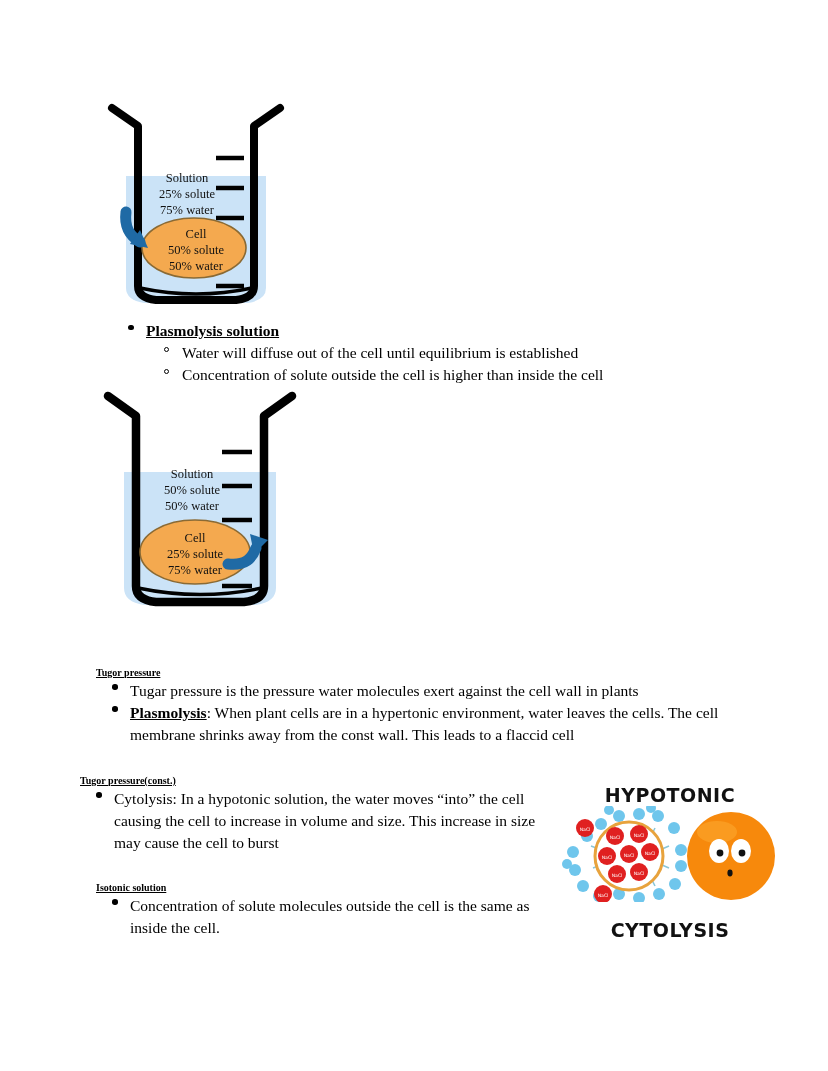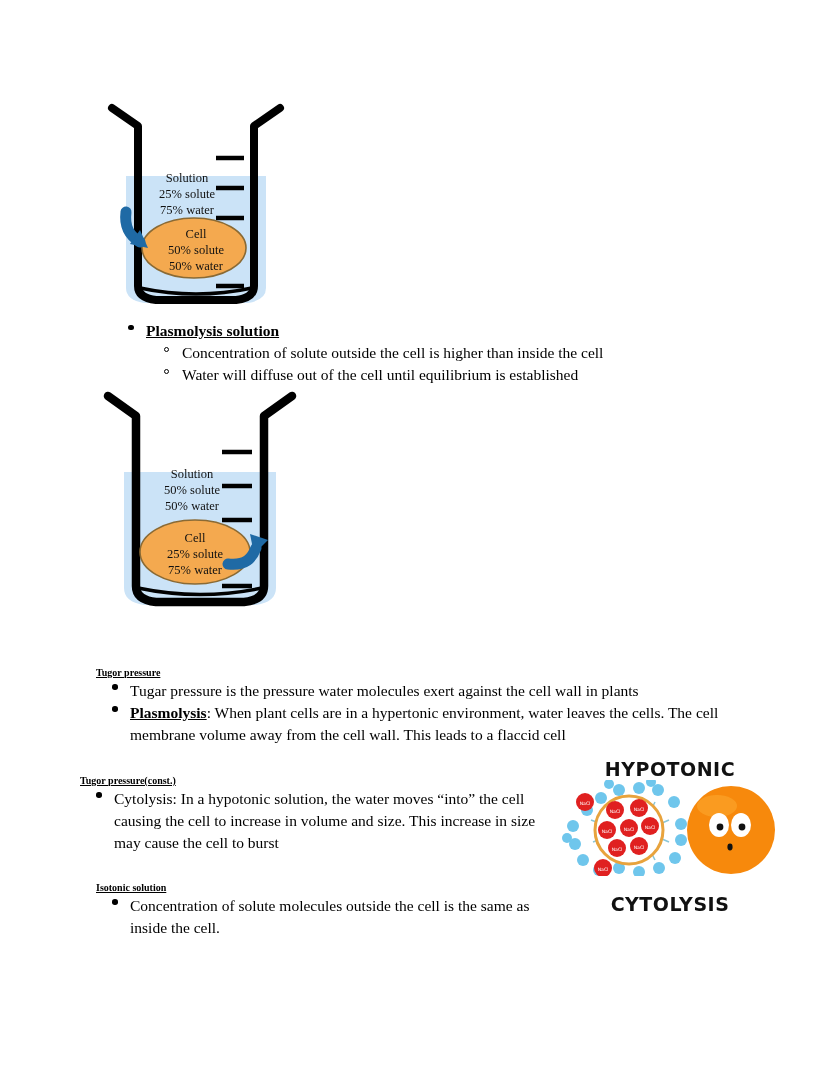--- a/index.html
+++ b/index.html
@@ -111,25 +111,25 @@
     </svg>
   </div>
 
   <div class="block" style="left:112px;top:320px;width:640px;">
     <div class="l1">
       <span class="dot"></span>
       <span class="u">Plasmolysis solution</span>
     </div>
     <div class="l2">
       <span class="ring"></span>
-      <span>Concentration of solute outside the cell is higher than inside the cell</span>
+      <span>Water will diffuse out of the cell until equilibrium is established</span>
     </div>
     <div class="l2">
       <span class="ring"></span>
-      <span>Water will diffuse out of the cell until equilibrium is established</span>
+      <span>Concentration of solute outside the cell is higher than inside the cell</span>
     </div>
   </div>
 
   <div class="beaker-fig" style="left:100px;top:388px;">
     <svg class="beaker-svg" width="215" height="226" viewBox="0 0 215 226">
       <defs>
         <clipPath id="bk2clip">
           <path d="M24,24 L24,200 Q24,214 44,217 L156,217 Q176,214 176,200 L176,24 Z"></path>
         </clipPath>
       </defs>
@@ -161,41 +161,41 @@
   </div>
 
   <div class="block" style="left:96px;top:666px;width:655px;">
     <div class="heading">Tugor pressure</div>
     <div class="l1">
       <span class="dot"></span>
       <span>Tugar pressure is the pressure water molecules exert against the cell wall in plants</span>
     </div>
     <div class="l1">
       <span class="dot"></span>
-      <span class="u">Plasmolysis</span><span>: When plant cells are in a hypertonic environment, water leaves the cells. The cell membrane volume away from the cell wall. This leads to a flaccid cell</span>
+      <span class="u">Plasmolysis</span><span>: When plant cells are in a hypertonic environment, water leaves the cells. The cell membrane shrinks away from the const wall. This leads to a flaccid cell</span>
     </div>
   </div>
 
   <div class="block" style="left:80px;top:774px;width:470px;">
     <div class="heading">Tugor pressure(const.)</div>
     <div class="l1">
       <span class="dot"></span>
       <span>Cytolysis: In a hypotonic solution, the water moves “into” the cell causing the cell to increase in volume and size. This increase in size may cause the cell to burst</span>
     </div>
   </div>
 
   <div class="block" style="left:96px;top:881px;width:470px;">
     <div class="heading">Isotonic solution</div>
     <div class="l1">
       <span class="dot"></span>
       <span>Concentration of solute molecules outside the cell is the same as inside the cell.</span>
     </div>
   </div>
 
-  <div class="cyto" style="left:556px;top:758px;width:228px;">
+  <div class="cyto" style="left:556px;top:784px;width:228px;">
     <div class="cyto-label">HYPOTONIC</div>
     <svg class="cyto-art" width="222" height="96" viewBox="0 0 222 96">
 
       <g>
         <circle cx="14" cy="46" r="6" fill="#6FC6EC"></circle>
         <circle cx="16" cy="64" r="6" fill="#6FC6EC"></circle>
         <circle cx="28" cy="30" r="6" fill="#6FC6EC"></circle>
         <circle cx="24" cy="80" r="6" fill="#6FC6EC"></circle>
         <circle cx="42" cy="18" r="6" fill="#6FC6EC"></circle>
         <circle cx="40" cy="90" r="6" fill="#6FC6EC"></circle>

